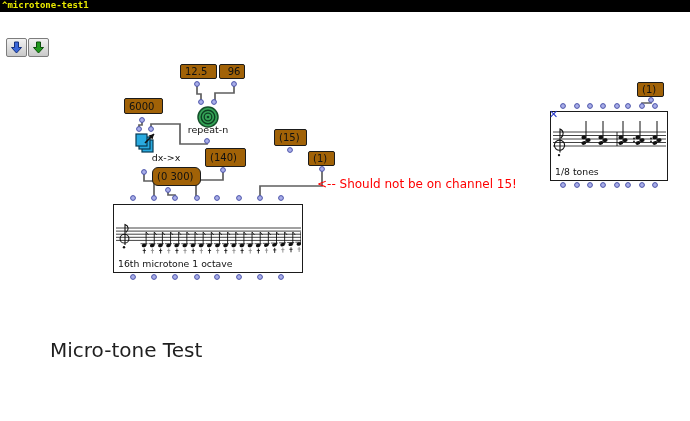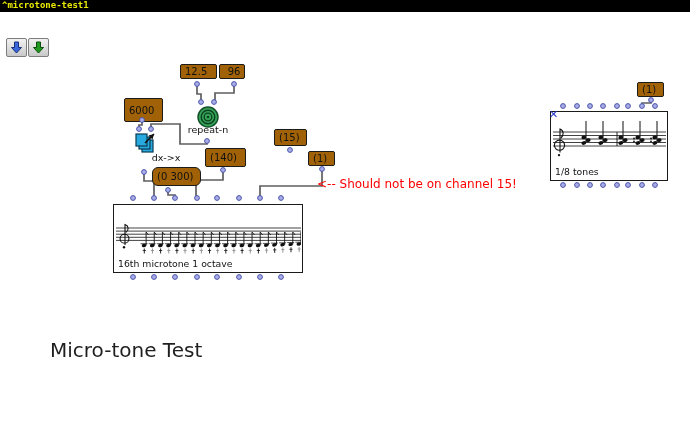--- a/index.html
+++ b/index.html
@@ -62,21 +62,21 @@
       <polyline points="144,173 144,181 154,181 154,197" fill="none" stroke="#5f5f5f" stroke-width="1.7"></polyline>
       <polyline points="168,191 168,195 175,195 175,197" fill="none" stroke="#5f5f5f" stroke-width="1.7"></polyline>
       <polyline points="223,171 223,180 196,180 196,197" fill="none" stroke="#5f5f5f" stroke-width="1.7"></polyline>
       <polyline points="322,170 322,186 260,186 260,197" fill="none" stroke="#5f5f5f" stroke-width="1.7"></polyline>
       <polyline points="651,101 651,103 642,103 642,105" fill="none" stroke="#5f5f5f" stroke-width="1.7"></polyline>
     </svg>
 
   <div id="objects">
       <div class="om-box" style="left: 180px; top: 64px; width: 37px; height: 15px;"><span>12.5</span></div>
       <div class="om-box" style="left: 219px; top: 64px; width: 26px; height: 15px; justify-content: center;"><span>96</span></div>
-      <div class="om-box" style="left: 124px; top: 98px; width: 39px; height: 24px;"><span>6000</span></div>
+      <div class="om-box" style="left: 124px; top: 98px; width: 39px; height: 16px;"><span>6000</span></div>
       <div class="om-box" style="left: 274px; top: 129px; width: 33px; height: 17px;"><span>(15)</span></div>
       <div class="om-box" style="left: 308px; top: 151px; width: 27px; height: 15px;"><span>(1)</span></div>
       <div class="om-box" style="left: 205px; top: 148px; width: 41px; height: 19px;"><span>(140)</span></div>
       <div class="om-box" style="left: 152px; top: 167px; width: 49px; height: 19px; border-radius: 6px;"><span>(0 300)</span></div>
       <div class="om-box" style="left: 637px; top: 82px; width: 27px; height: 15px;"><span>(1)</span></div>
       <div style="position: absolute; left: 0px; top: 0px;">
         <svg width="24" height="24" viewBox="0 0 24 24" style="position: absolute; left: 196px; top: 105px;">
           <circle cx="12" cy="12" r="10" fill="#35a457" stroke="#14502a" stroke-width="1.5"></circle>
           <circle cx="12" cy="12" r="6.8" fill="none" stroke="#0d4022" stroke-width="1.4"></circle>
           <circle cx="12" cy="12" r="3.8" fill="none" stroke="#0d4022" stroke-width="1.3"></circle>

